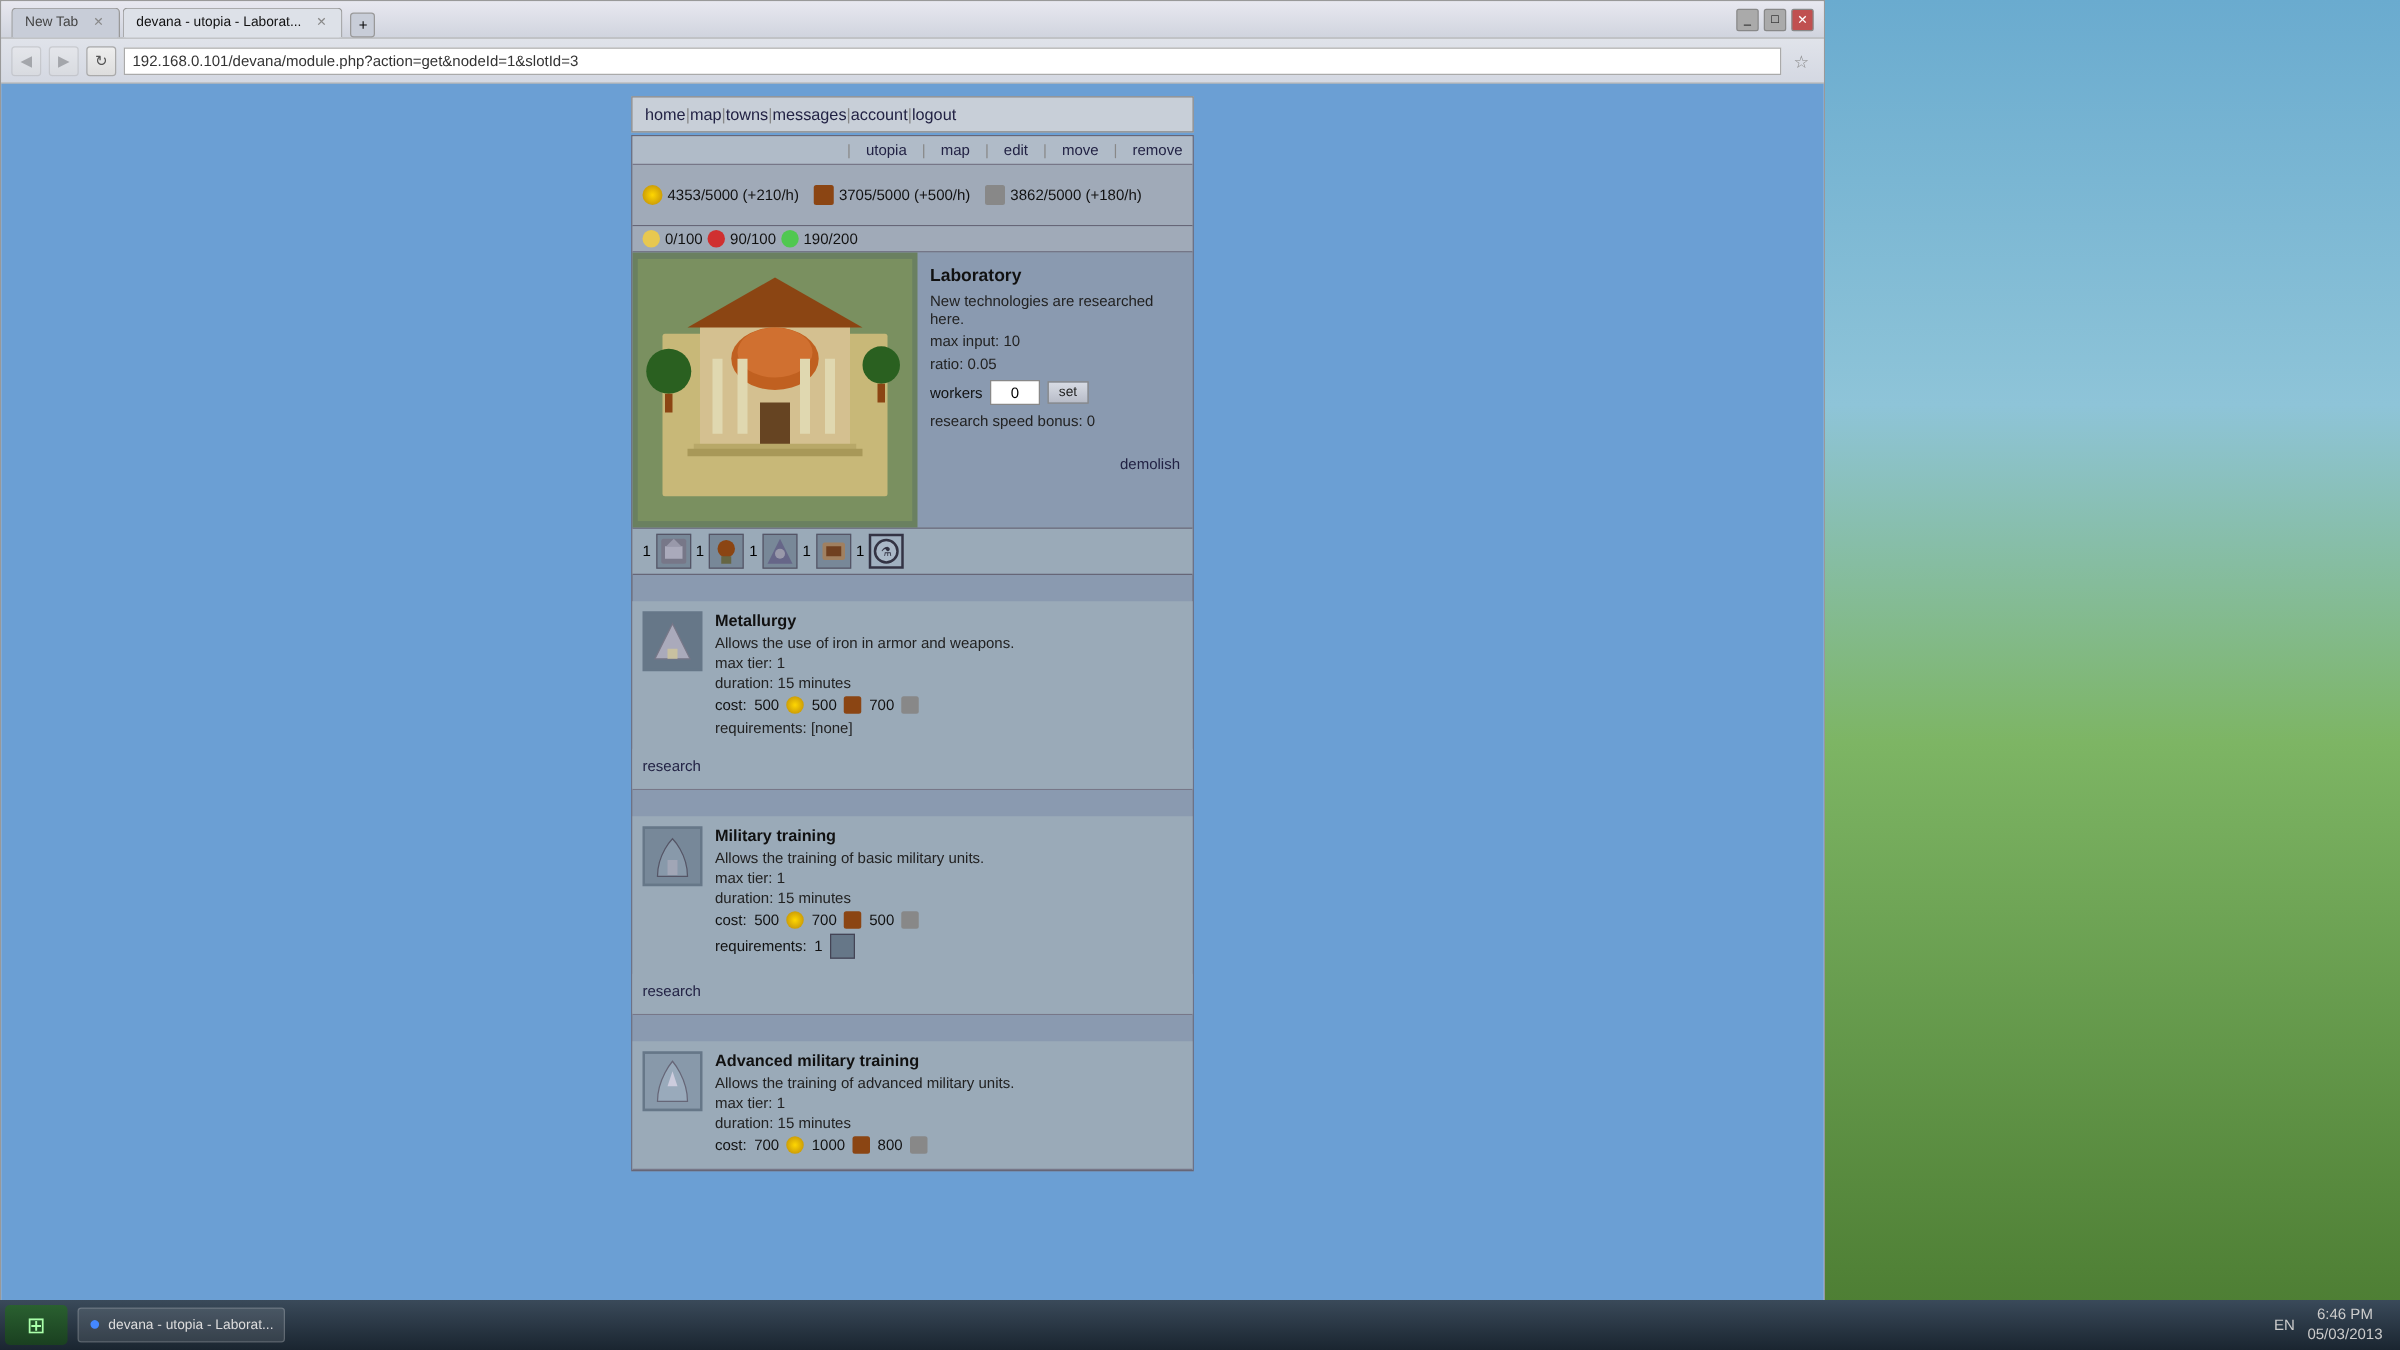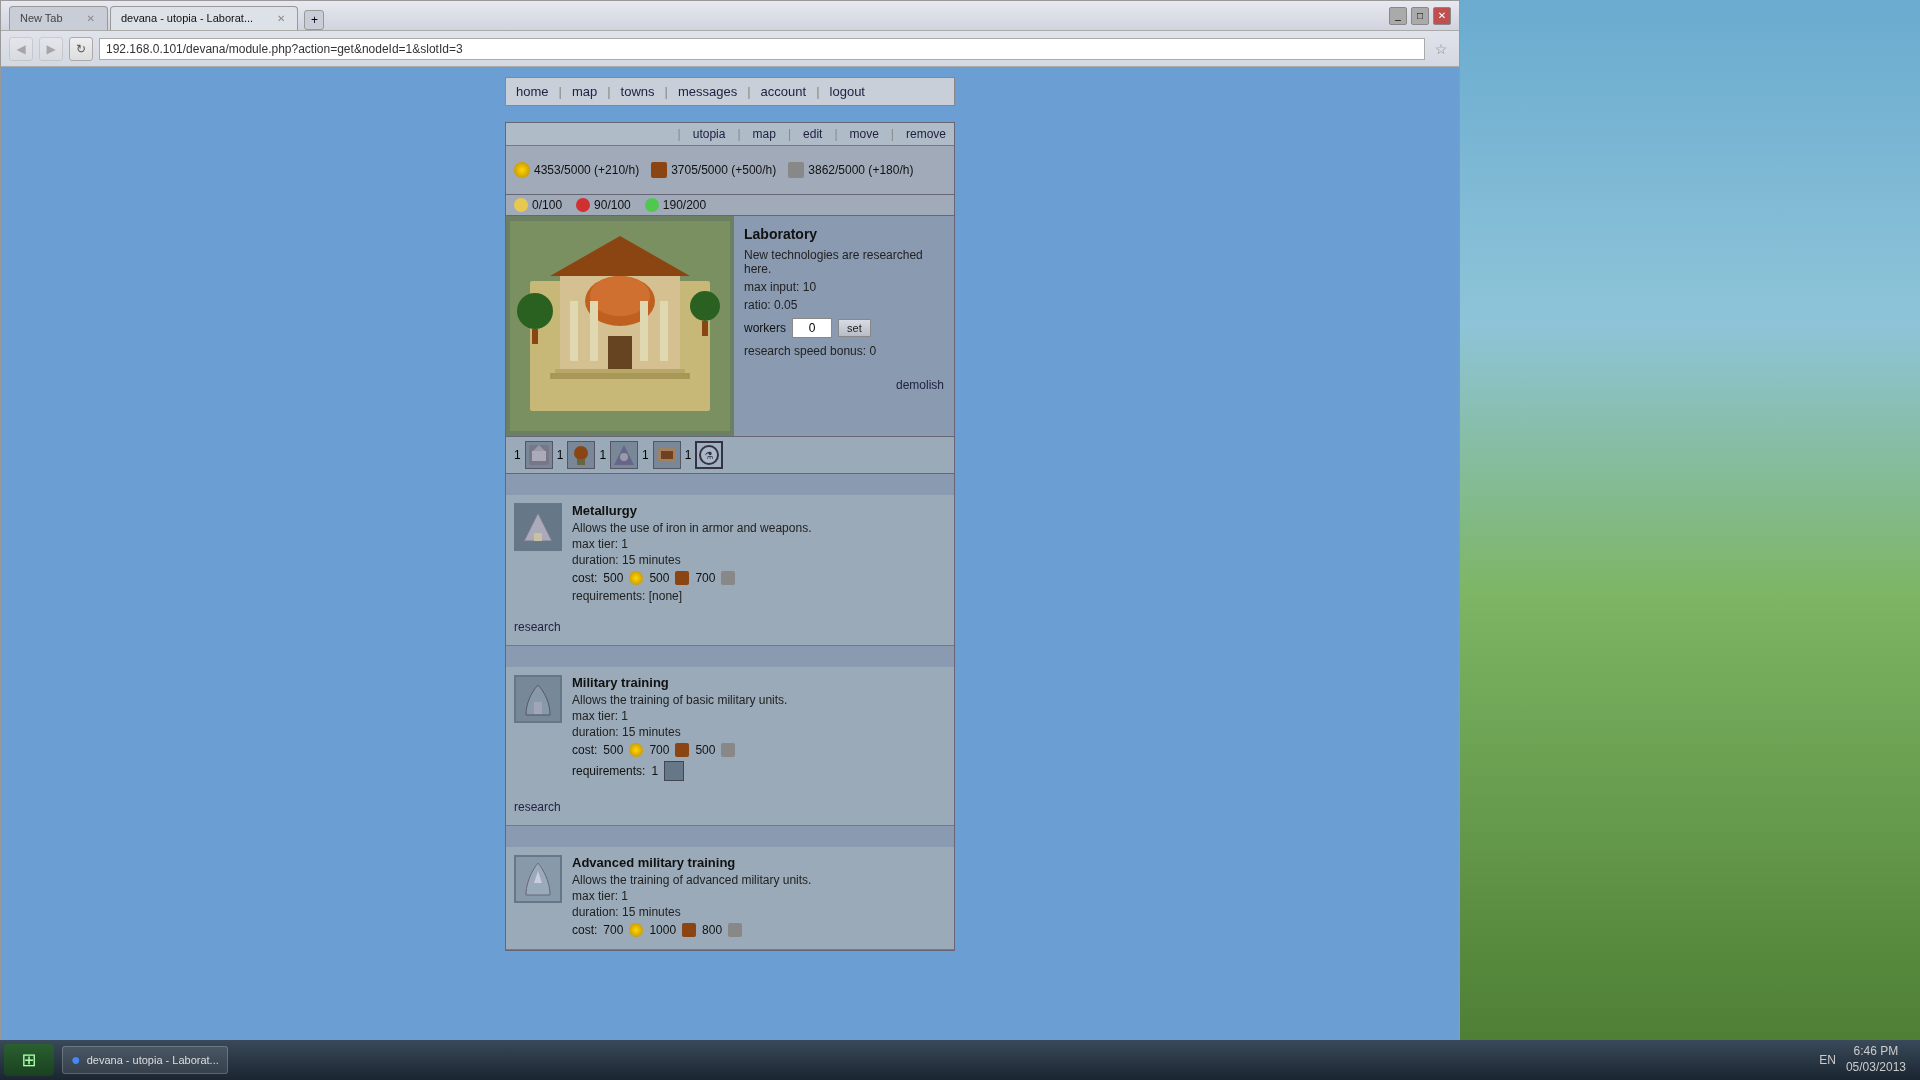--- a/index.html
+++ b/index.html
@@ -54,21 +54,21 @@
       height: 24px;
       background: #c8cdd8;
       border: 1px solid #999;
       border-bottom: none;
       border-radius: 4px 4px 0 0;
       padding: 0 10px;
       display: flex;
       align-items: center;
       font-size: 11px;
       color: #444;
-      gap: 22px;
+      gap: 10px;
       cursor: pointer;
     }
     .tab.active {
       background: #dde1e8;
       color: #111;
     }
     .tab-close {
       font-size: 10px;
       color: #888;
       cursor: pointer;
@@ -125,24 +125,23 @@
       justify-content: center;
       padding-top: 10px;
     }
 
     
     .top-nav {
       background: #c8cfd8;
       border: 1px solid #888;
       padding: 6px 10px;
       display: flex;
-      gap: 10px;
       align-items: center;
       font-size: 13px;
-      margin-bottom: 16px;
+      margin-bottom: 2px;
     }
     .top-nav a {
       color: #224;
       text-decoration: none;
     }
     .top-nav .sep {
       color: #888;
     }
 
     
@@ -176,21 +175,21 @@
       display: inline-block;
     }
 
     
     .stats-bar {
       background: #a0aab8;
       border-bottom: 1px solid #667;
       padding: 3px 8px;
       display: flex;
       align-items: center;
-      gap: 14px;
+      gap: 4px;
       font-size: 12px;
       color: #111;
     }
 
     .action-bar {
       background: #b0bbc8;
       border-bottom: 1px solid #778;
       padding: 4px 8px;
       display: flex;
       gap: 12px;

